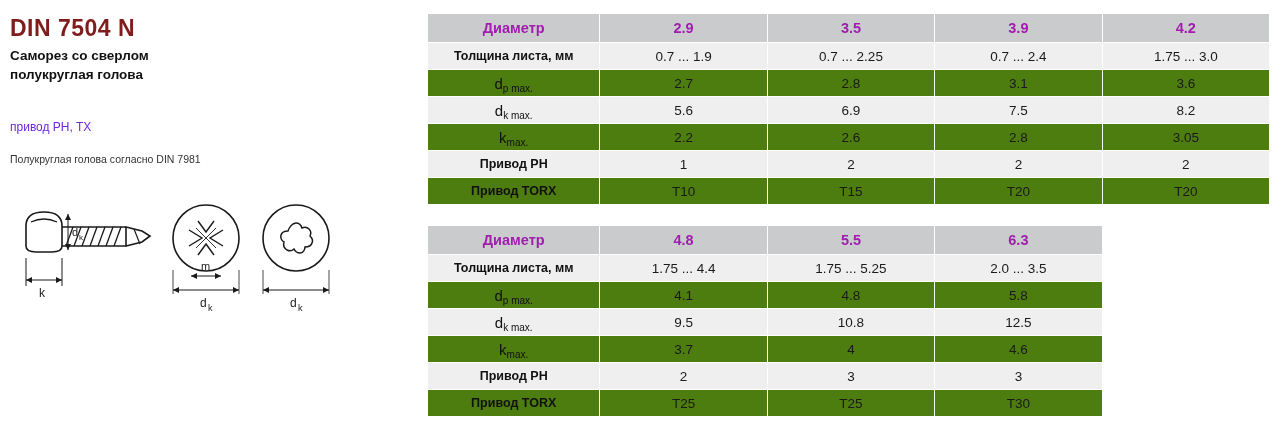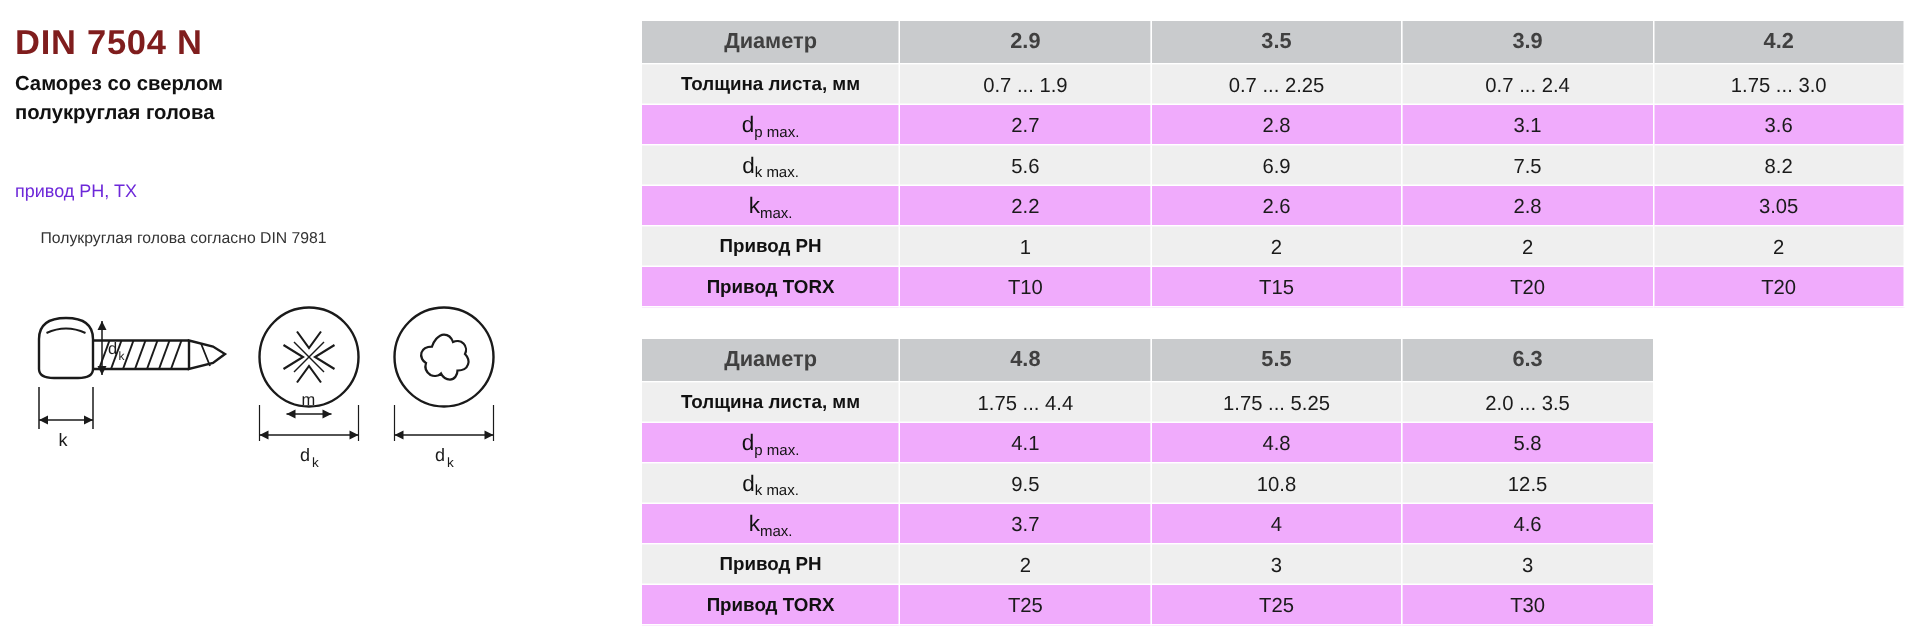--- a/index.html
+++ b/index.html
@@ -44,21 +44,20 @@
   }
   .drive-line {
     font-size: 12px;
     color: #6d28d9;
     margin-top: 36px;
   }
   .standard-line {
     font-size: 10.5px;
     color: #333333;
     margin-top: 19px;
-    margin-left: 17px;
   }
 
   
   .drawings {
     position: absolute;
     left: 0px;
     top: 190px;
     width: 400px;
     height: 130px;
   }
@@ -86,29 +85,29 @@
     font-size: 13.5px;
     text-align: center;
     vertical-align: middle;
     padding: 0 4px;
     white-space: nowrap;
   }
   table.spec thead th {
     background: #c9cbcd;
     font-weight: bold;
     font-size: 14.5px;
-    color: #404040;
+    color: #a21caf;
     height: 28px;
   }
   table.spec thead th.empty {
     background: #ffffff;
     border-color: #ffffff;
   }
   table.spec tbody tr.odd td { background: #efefef; }
-  table.spec tbody tr.even td { background: #f0abfc; }
+  table.spec tbody tr.even td { background: #4d7c0f; }
   table.spec td.label {
     font-weight: bold;
     font-size: 12.5px;
     text-align: center;
     color: #111111;
   }
   table.spec td.label.plain {
     font-weight: normal;
     font-size: 15px;
   }

